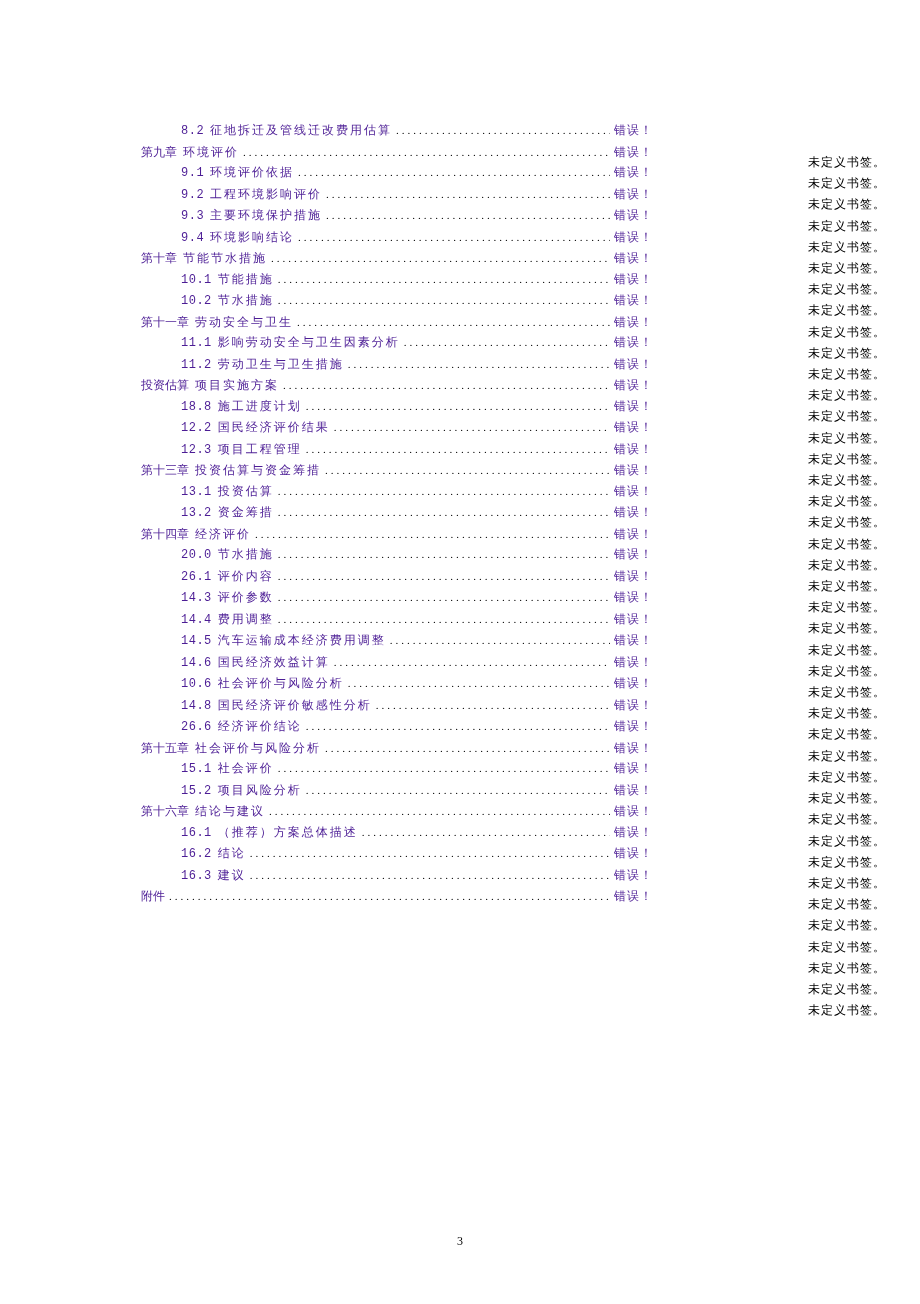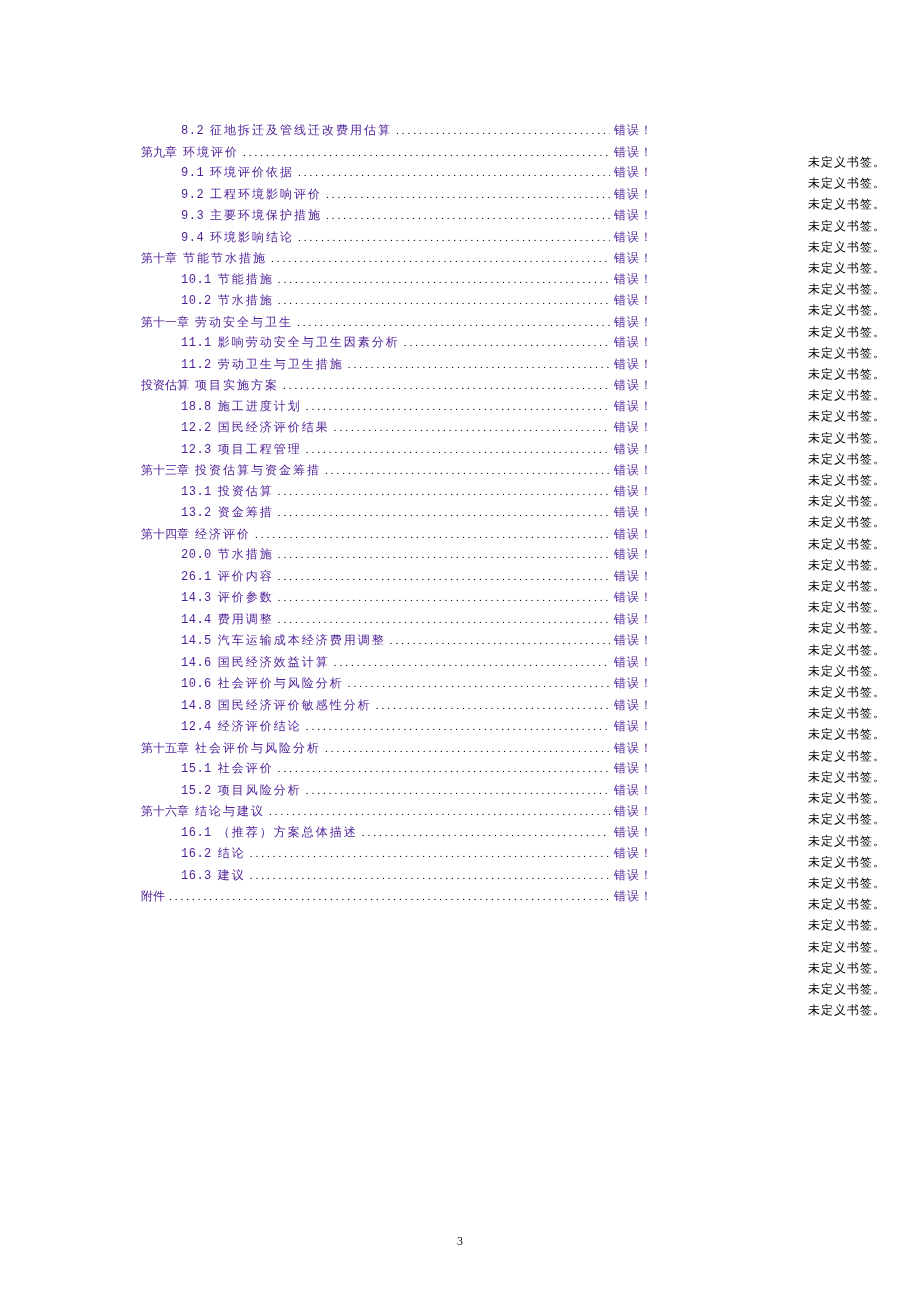--- a/index.html
+++ b/index.html
@@ -245,21 +245,21 @@
       <span class="toc-dots"></span>
       <span class="toc-suffix">错误！</span>
     </div>
     <div class="toc-line level2">
       <span class="toc-num">14.8</span>
       <span class="toc-title">国民经济评价敏感性分析</span>
       <span class="toc-dots"></span>
       <span class="toc-suffix">错误！</span>
     </div>
     <div class="toc-line level2">
-      <span class="toc-num">12.4</span>
+      <span class="toc-num">26.6</span>
       <span class="toc-title">经济评价结论</span>
       <span class="toc-dots"></span>
       <span class="toc-suffix">错误！</span>
     </div>
     <div class="toc-line">
       <span class="">第十五章</span>
       <span class="toc-title">社会评价与风险分析</span>
       <span class="toc-dots"></span>
       <span class="toc-suffix">错误！</span>
     </div>

